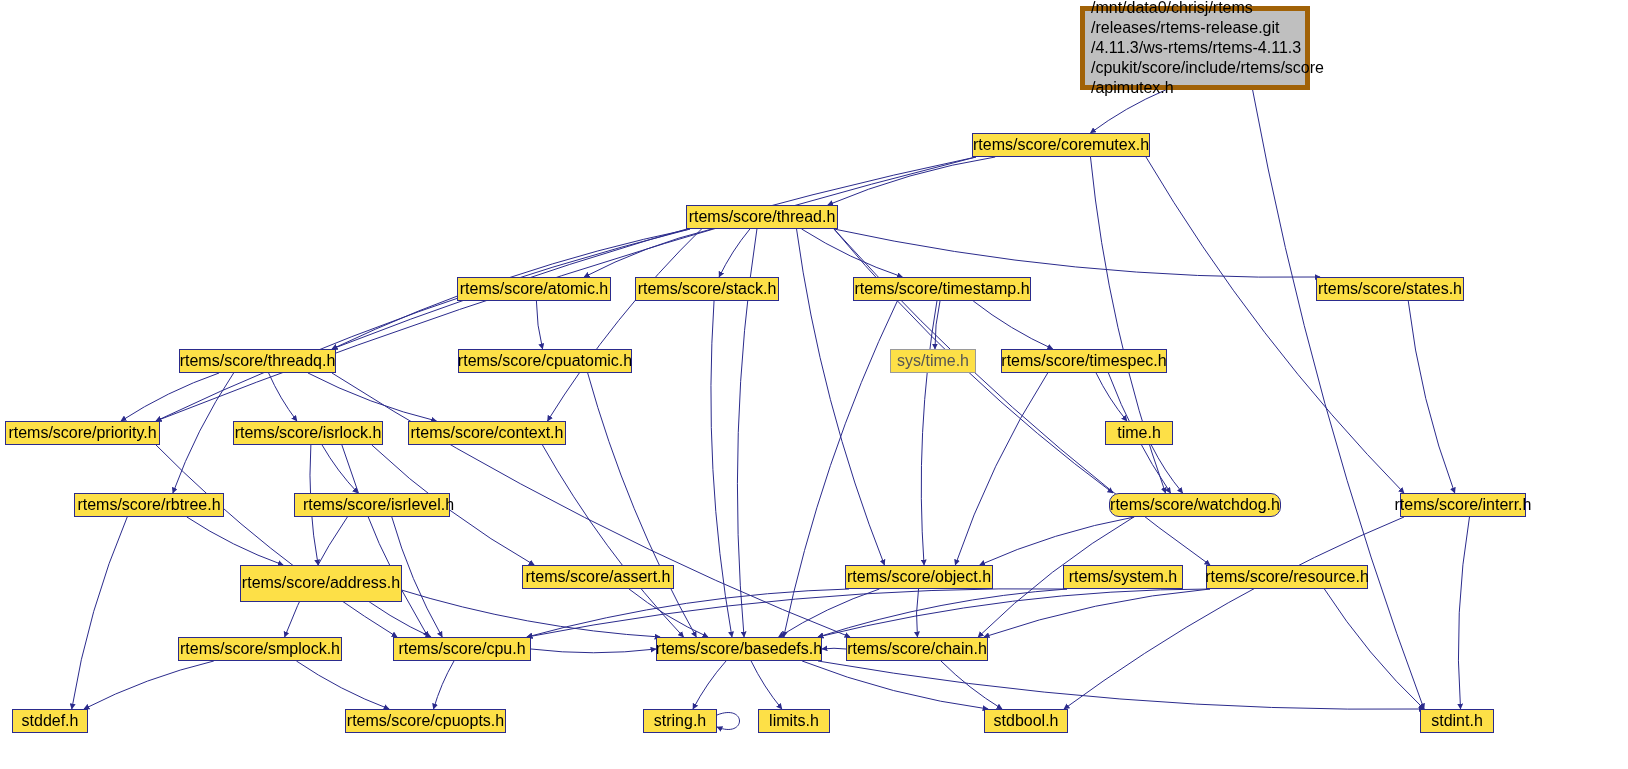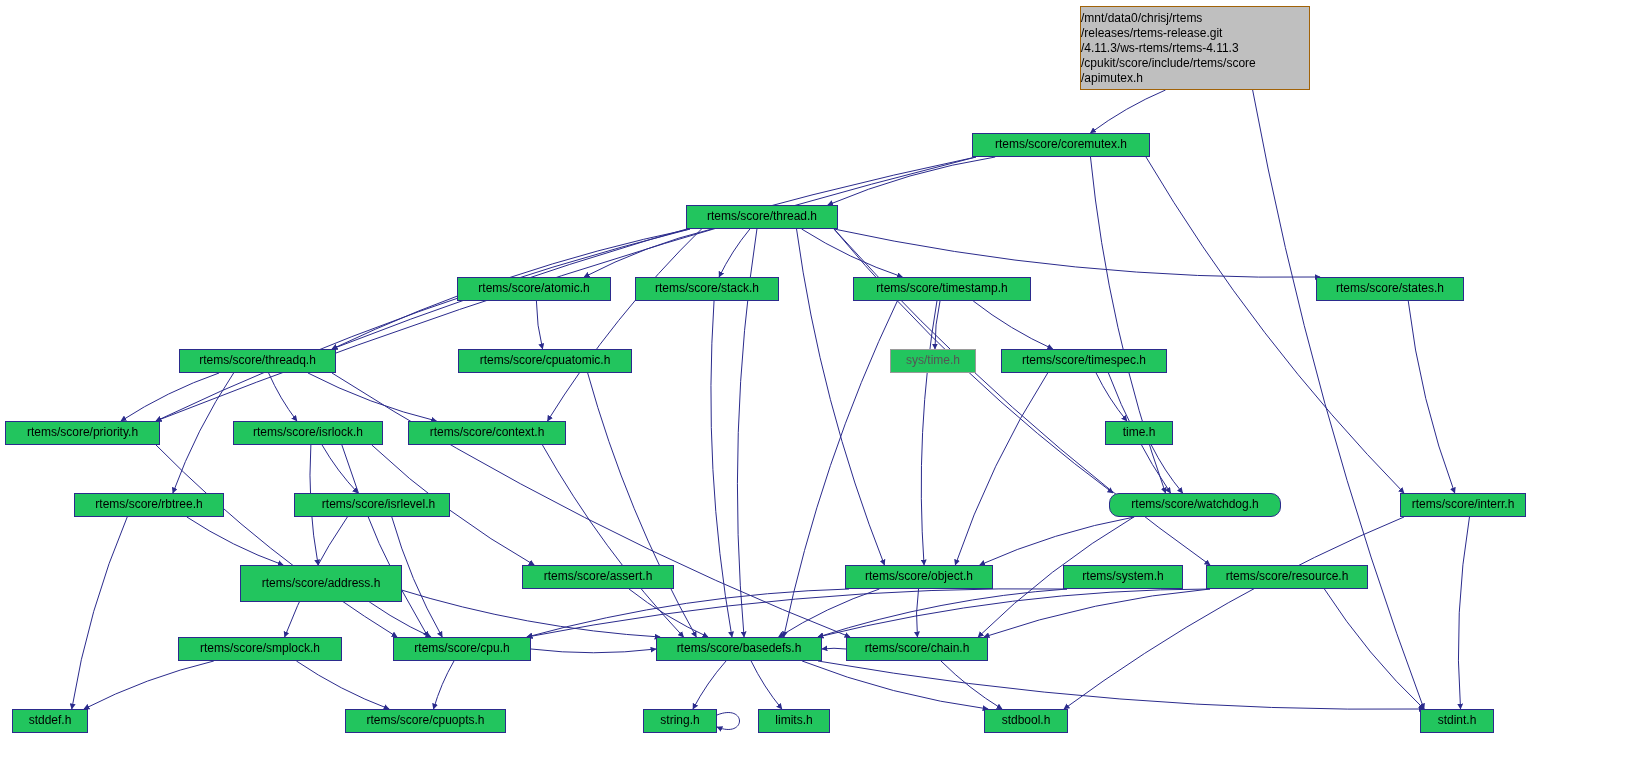--- a/index.html
+++ b/index.html
@@ -20,40 +20,40 @@
     left: 0;
     top: 0;
     width: 1628px;
     height: 769px;
     pointer-events: none;
   }
   .node {
     position: absolute;
     box-sizing: border-box;
     border: 1px solid #2b2b8c;
-    background: #22c55e;
+    background: #fde047;
     color: #000000;
-    font-size: 12px;
+    font-size: 16px;
     line-height: 1.15;
     display: flex;
     align-items: center;
     justify-content: center;
     text-align: center;
     white-space: nowrap;
     z-index: 2;
   }
   .node.root {
     background: #bfbfbf;
-    border: 1px solid #a16207;
+    border: 5px solid #a16207;
     white-space: pre;
-    font-size: 12px;
+    font-size: 16px;
     line-height: 1.25;
     text-align: left;
     justify-content: flex-start;
-    padding-left: 0;
+    padding-left: 6px;
   }
   .node.ext {
     border: 1px solid #9a9a9a;
     color: #555555;
   }
 </style>
 </head>
 <body>
 
 <div id="canvas">

